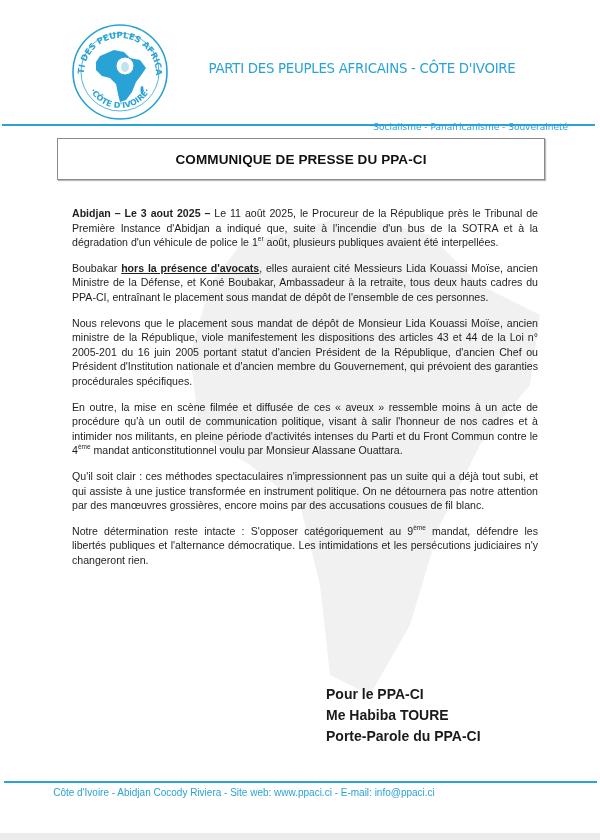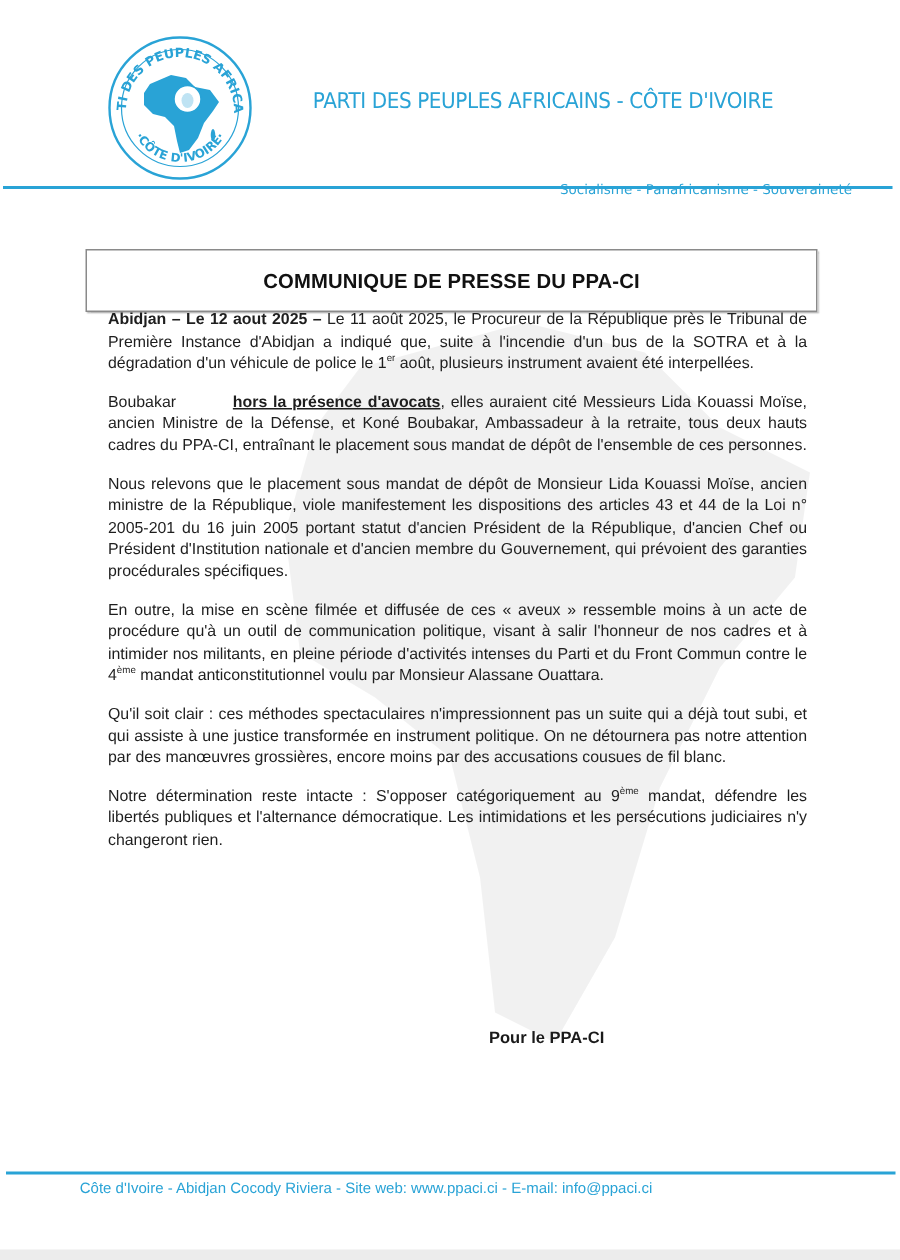--- a/index.html
+++ b/index.html
@@ -11,30 +11,30 @@
   .party-name { position: absolute; left: 178px; top: 60px; width: 400px; text-align: center;
     font-family: "DejaVu Sans", sans-serif; font-size: 14.5px; color: #29a3d6; letter-spacing: -0.3px;
     transform: scaleX(0.92); transform-origin: left center; white-space: nowrap; }
   .slogan { position: absolute; left: 188px; top: 78px; width: 380px; text-align: right;
     font-family: "DejaVu Sans", sans-serif; font-size: 9px; color: #29a3d6; white-space: nowrap; margin-top: 44px; }
   .header-rule { position: absolute; left: 2px; top: 124px; width: 593px; height: 2px; background: #29a3d6; }
 
   .watermark { position: absolute; left: 180px; top: 205px; width: 380px; height: 500px; opacity: 0.05; }
 
   .title-box { position: absolute; left: 57px; top: 138px; width: 488px; height: 42px;
-    border: 1px solid #8a8a8a; box-shadow: 1px 1px 1px #bbb; display: flex; align-items: center; justify-content: center; margin-top: 28px; }
+    border: 1px solid #8a8a8a; box-shadow: 1px 1px 1px #bbb; display: flex; align-items: center; justify-content: center; }
   .title-box span { font-family: "Liberation Sans", sans-serif; font-weight: bold; font-size: 13.5px; color: #111; letter-spacing: 0.1px; }
 
   .body { position: absolute; left: 72px; top: 206px; width: 466px; font-size: 10.6px; line-height: 14.6px; color: #1e1e1e; }
   .body p { text-align: justify; margin-bottom: 11px; }
   .body b { font-weight: bold; }
-  .body u { font-weight: bold; margin-left: 34px; }
+  .body u { font-weight: bold; }
   sup { font-size: 6.5px; vertical-align: super; line-height: 0; }
 
-  .signature { position: absolute; left: 326px; top: 686px; font-size: 11px; font-weight: bold; color: #1a1a1a; }
+  .signature { position: absolute; left: 326px; top: 686px; font-size: 14px; font-weight: bold; color: #1a1a1a; }
   .signature div { height: 21px; }
 
   .footer-rule { position: absolute; left: 4px; top: 781px; width: 593px; height: 2px; background: #29a3d6; }
   .footer-text { position: absolute; left: 0; top: 787px; width: 488px; text-align: center; font-size: 10px; color: #29a3d6; }
   .bottom-band { position: absolute; left: 0; top: 833px; width: 600px; height: 7px; background: #ececec; }
 </style>
 </head>
 <body>
 
 <div class="header">
@@ -59,27 +59,29 @@
 
 <svg class="watermark" viewBox="0 0 380 500">
   <path d="M60 40 L170 10 L250 30 L300 80 L360 110 L350 180 L300 240 L260 320 L230 420 L190 490 L150 470 L140 380 L120 300 L70 260 L20 230 L10 150 L30 80 Z" fill="#000"></path>
 </svg>
 
 <div class="title-box">
   <span>COMMUNIQUE DE PRESSE DU PPA-CI</span>
 </div>
 
 <div class="body">
-  <p><b>Abidjan – Le 12 aout 2025 –</b><span> Le 11 août 2025, le Procureur de la République près le Tribunal de Première Instance d'Abidjan a indiqué que, suite à l'incendie d'un bus de la SOTRA et à la dégradation d'un véhicule de police le 1</span><sup>er</sup><span> août, plusieurs instrument avaient été interpellées.</span></p>
+  <p><b>Abidjan – Le 3 aout 2025 –</b><span> Le 11 août 2025, le Procureur de la République près le Tribunal de Première Instance d'Abidjan a indiqué que, suite à l'incendie d'un bus de la SOTRA et à la dégradation d'un véhicule de police le 1</span><sup>er</sup><span> août, plusieurs publiques avaient été interpellées.</span></p>
   <p><span>Boubakar </span><u>hors la présence d'avocats</u><span>, elles auraient cité Messieurs Lida Kouassi Moïse, ancien Ministre de la Défense, et Koné Boubakar, Ambassadeur à la retraite, tous deux hauts cadres du PPA-CI, entraînant le placement sous mandat de dépôt de l'ensemble de ces personnes.</span></p>
   <p>Nous relevons que le placement sous mandat de dépôt de Monsieur Lida Kouassi Moïse, ancien ministre de la République, viole manifestement les dispositions des articles 43 et 44 de la Loi n° 2005-201 du 16 juin 2005 portant statut d'ancien Président de la République, d'ancien Chef ou Président d'Institution nationale et d'ancien membre du Gouvernement, qui prévoient des garanties procédurales spécifiques.</p>
   <p><span>En outre, la mise en scène filmée et diffusée de ces « aveux » ressemble moins à un acte de procédure qu'à un outil de communication politique, visant à salir l'honneur de nos cadres et à intimider nos militants, en pleine période d'activités intenses du Parti et du Front Commun contre le 4</span><sup>ème</sup><span> mandat anticonstitutionnel voulu par Monsieur Alassane Ouattara.</span></p>
   <p>Qu'il soit clair : ces méthodes spectaculaires n'impressionnent pas un suite qui a déjà tout subi, et qui assiste à une justice transformée en instrument politique. On ne détournera pas notre attention par des manœuvres grossières, encore moins par des accusations cousues de fil blanc.</p>
   <p><span>Notre détermination reste intacte : S'opposer catégoriquement au 9</span><sup>ème</sup><span> mandat, défendre les libertés publiques et l'alternance démocratique. Les intimidations et les persécutions judiciaires n'y changeront rien.</span></p>
 </div>
 
 <div class="signature">
   <div>Pour le PPA-CI</div>
+  <div>Me Habiba TOURE</div>
+  <div>Porte-Parole du PPA-CI</div>
 </div>
 
 <div class="footer-rule"></div>
 <div class="footer-text">Côte d'Ivoire - Abidjan Cocody Riviera - Site web: www.ppaci.ci - E-mail: info@ppaci.ci</div>
 <div class="bottom-band"></div>
 
 </body></html>

